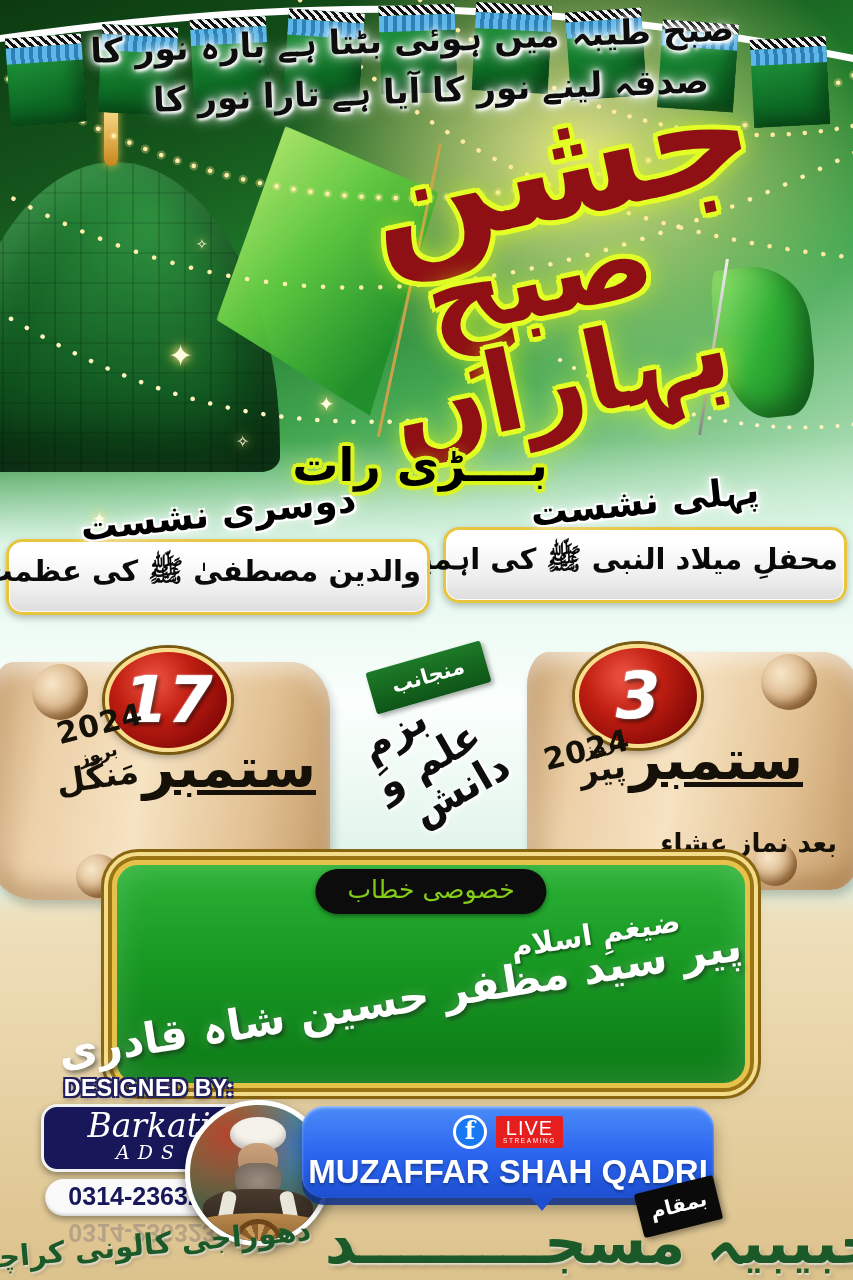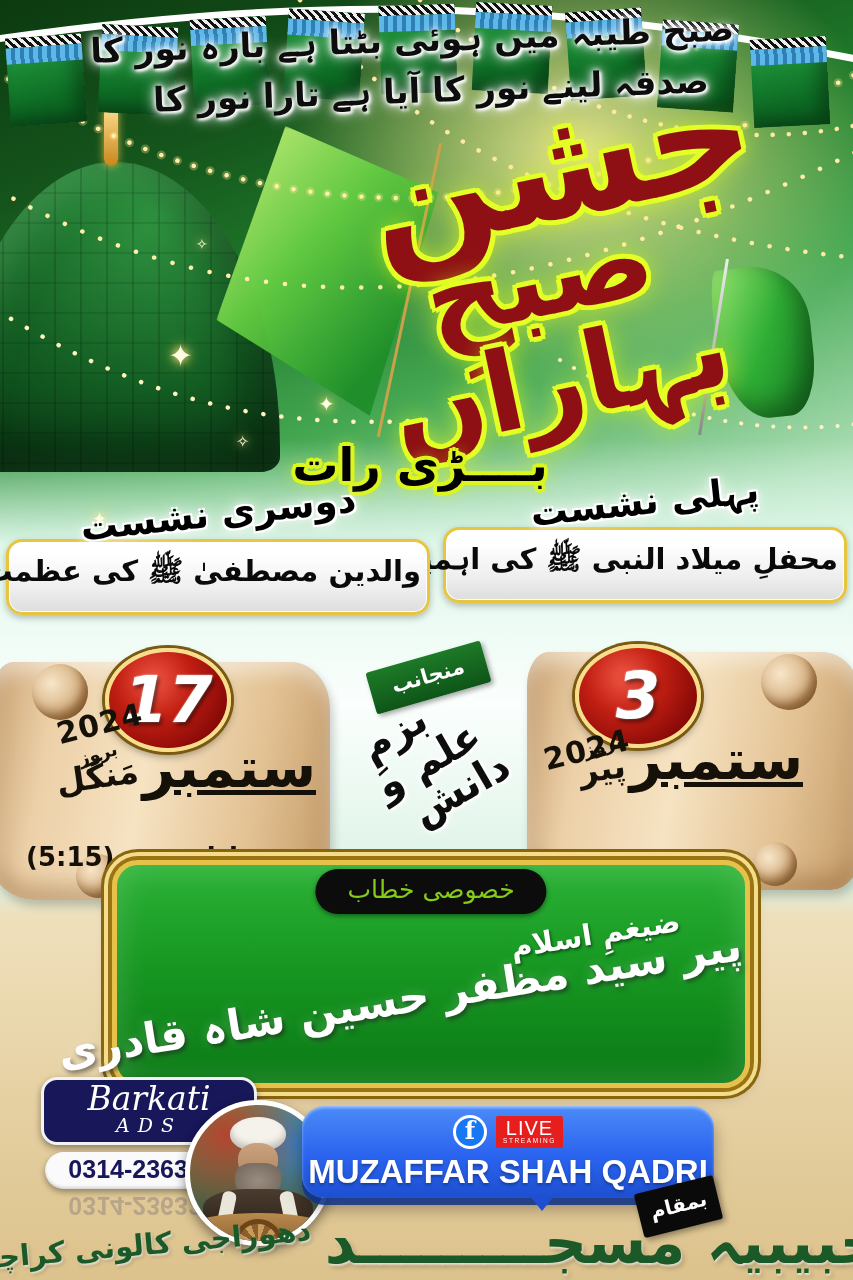--- a/index.html
+++ b/index.html
@@ -286,57 +286,58 @@
     <div class="day-badge">3</div>
     <div class="scroll-text">
       <span class="year">2024</span>
       <span class="month-row">
         <span class="month">ستمبر</span>
         <span class="wk">
           <span class="wk-prefix">بروز</span>
           <span class="wk-day">پیر</span>
         </span>
       </span>
+      <span class="time">بعد نماز عشاء</span>
     </div>
   </div>
 
   <div class="scroll left">
     <div class="parchment"></div>
     <div class="curl a"></div>
     <div class="curl b"></div>
     <div class="day-badge">17</div>
     <div class="scroll-text">
       <span class="year">2024</span>
       <span class="month-row">
         <span class="month">ستمبر</span>
         <span class="wk">
           <span class="wk-prefix">بروز</span>
           <span class="wk-day">مَنگل</span>
         </span>
       </span>
-      <span class="time">بعد اذانِ فجر (5:15)</span>
     </div>
   </div>
 
   <div class="organizer">
     <div class="org-chip">منجانب</div>
     <div class="org-name">
       <span>بزمِ</span>
       <span>علم و</span>
       <span>دانش</span>
     </div>
   </div>
 
   <div class="banner">
     <div class="speaker-badge">خصوصی خطاب</div>
     <div class="speaker-title">ضیغمِ اسلام</div>
     <div class="speaker-name">پیر سید مظفر حسین شاہ قادری</div>
   </div>
 
   <div class="designer">
+    <div class="designer-label">DESIGNED BY:</div>
     <div class="brand-box">
       <div class="brand-name">Barkati</div>
       <div class="brand-sub">ADS</div>
     </div>
     <div class="phone-pill">0314-2363236</div>
     <div class="phone-reflection">0314-2363236</div>
   </div>
 
   <div class="photo">
     <div class="turban"></div>

